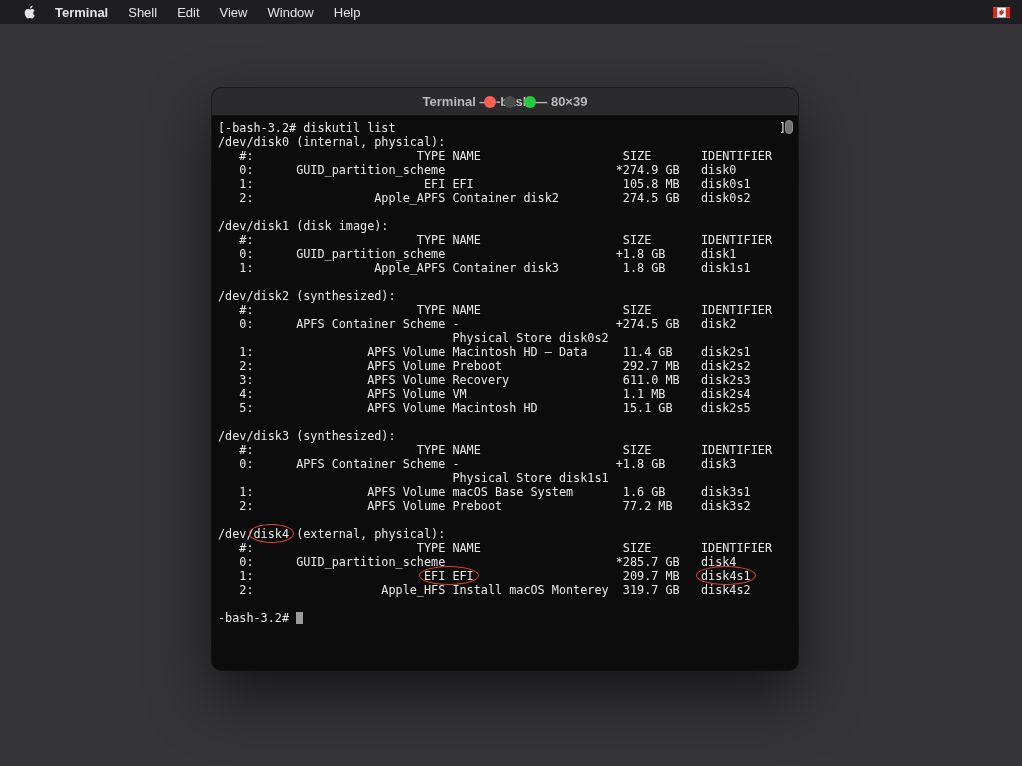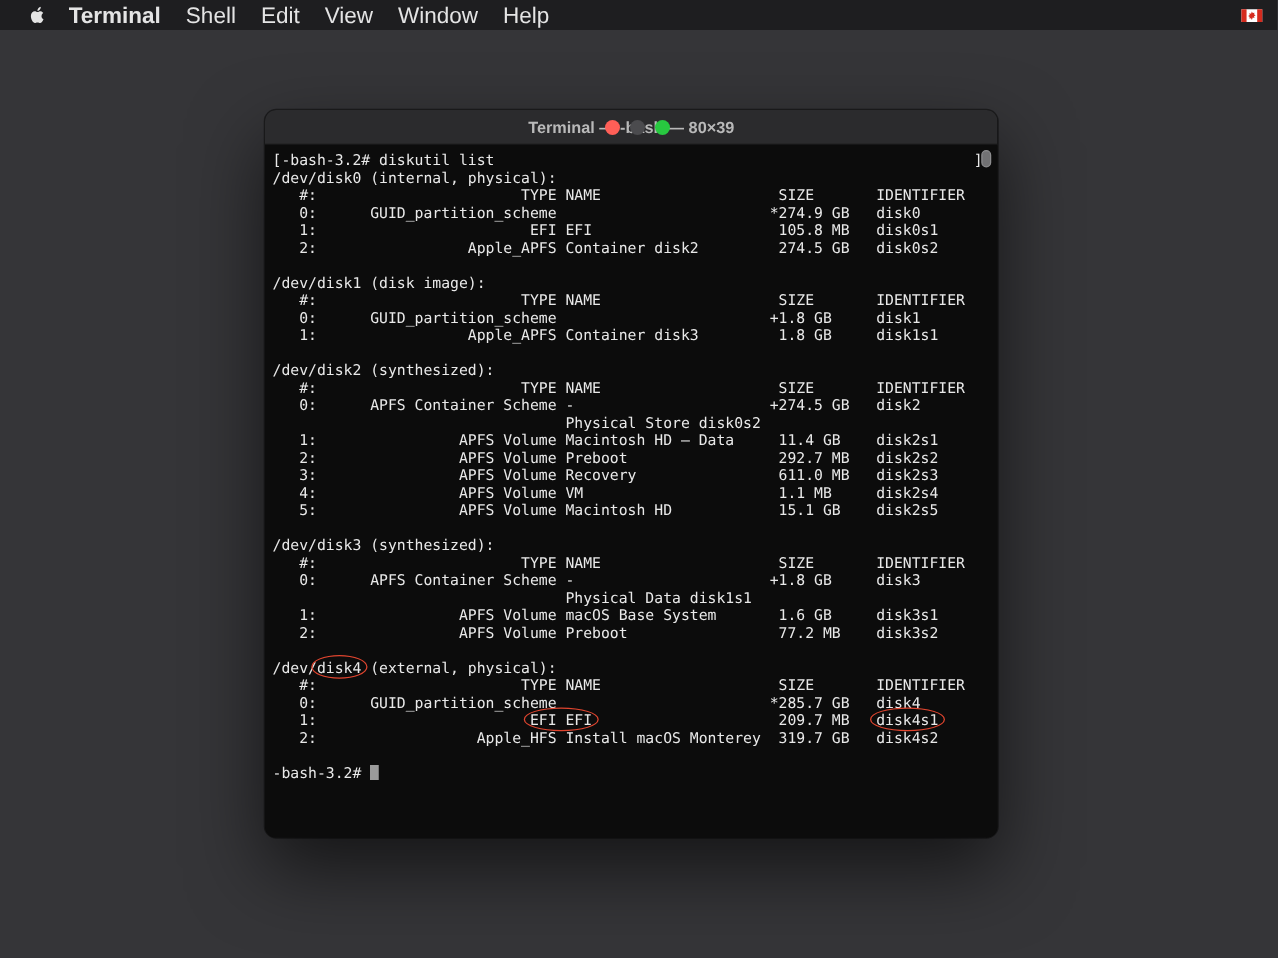--- a/index.html
+++ b/index.html
@@ -1,21 +1,21 @@
 <!DOCTYPE html>
 <html style="--annotation-red: #e0452f; --traffic-close: #ff5f57; --traffic-minimize: #4b4b4e; --traffic-zoom: #28c840; --terminal-bg: #0c0c0c; --terminal-text: #e9e9e9;"><head>
 <meta charset="utf-8">
 <style>
   * { margin:0; padding:0; box-sizing:border-box; }
   html,body { width:1022px; height:766px; overflow:hidden; }
   body { background:#353538; font-family:"Liberation Sans", sans-serif; position:relative; }
 
   
   .menubar { position:absolute; top:0; left:0; right:0; height:24px; background:#1e1e20;
-             display:flex; align-items:center; color:#e4e4e4; font-size:18px; padding:12px 12px; z-index:50; }
+             display:flex; align-items:center; color:#e4e4e4; font-size:13px; padding:12px 12px; z-index:50; }
   .apple { width:15px; height:15px; margin:0 8px 0 10px; display:flex; align-items:center; }
   .app-name { font-weight:bold; padding:0 10px; }
   .menu-item { padding:0 10px;text-align:center; }
   .menubar-right { margin-left:auto; display:flex; align-items:center; }
   .flag { width:17px; height:11px; display:block; }
 
   
   .window { position:absolute; left:212px; top:88px; width:586px; height:582px; border-radius:9px;
             overflow:hidden; background:#0c0c0c;
             box-shadow:0 25px 60px rgba(0,0,0,.6), 0 0 0 1px rgba(0,0,0,.45); }
@@ -101,21 +101,21 @@
         <div class="line">                                 Physical Store disk0s2</div>
         <div class="line">   1:                APFS Volume Macintosh HD — Data     11.4 GB    disk2s1</div>
         <div class="line">   2:                APFS Volume Preboot                 292.7 MB   disk2s2</div>
         <div class="line">   3:                APFS Volume Recovery                611.0 MB   disk2s3</div>
         <div class="line">   4:                APFS Volume VM                      1.1 MB     disk2s4</div>
         <div class="line">   5:                APFS Volume Macintosh HD            15.1 GB    disk2s5</div>
         <div class="line"></div>
         <div class="line">/dev/disk3 (synthesized):</div>
         <div class="line">   #:                       TYPE NAME                    SIZE       IDENTIFIER</div>
         <div class="line">   0:      APFS Container Scheme -                      +1.8 GB     disk3</div>
-        <div class="line">                                 Physical Data disk1s1</div>
+        <div class="line">                                 Physical Store disk1s1</div>
         <div class="line">   1:                APFS Volume macOS Base System       1.6 GB     disk3s1</div>
         <div class="line">   2:                APFS Volume Preboot                 77.2 MB    disk3s2</div>
         <div class="line"></div>
         <div class="line"><span>/dev/</span><span class="ann">disk4</span><span> (external, physical):</span></div>
         <div class="line">   #:                       TYPE NAME                    SIZE       IDENTIFIER</div>
         <div class="line">   0:      GUID_partition_scheme                        *285.7 GB   disk4</div>
         <div class="line"><span>   1:                        </span><span class="ann">EFI EFI</span><span>                     209.7 MB   </span><span class="ann">disk4s1</span></div>
         <div class="line">   2:                  Apple_HFS Install macOS Monterey  319.7 GB   disk4s2</div>
         <div class="line"></div>
       </div>

